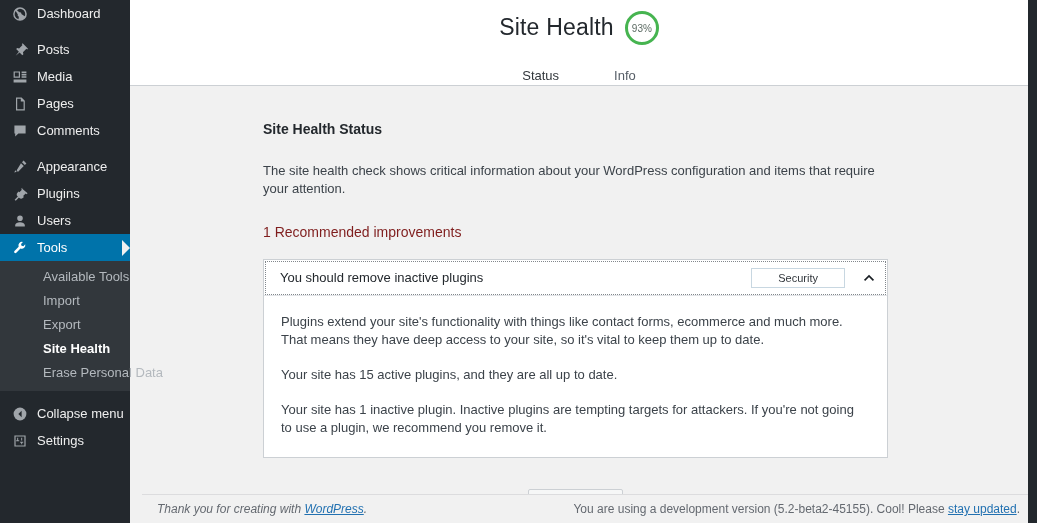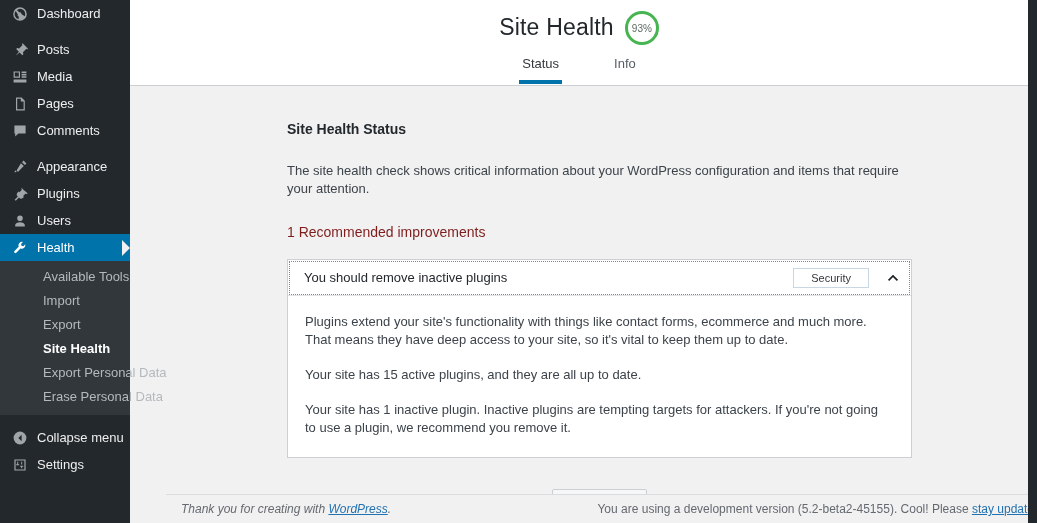--- a/index.html
+++ b/index.html
@@ -145,42 +145,41 @@
     font-size: 10px;
     color: #5c6b63;
     background: #fff;
     margin-top: 2px;
   }
 
   .health-tabs {
     display: flex;
     justify-content: center;
     gap: 49px;
-    margin-top: 10px;
+    margin-top: 22px;
   }
   .health-tab {
     font-size: 13px;
     color: #555d66;
     padding: 2px 3px 9px 3px;
     border-bottom: 4px solid transparent;
     cursor: pointer;
     line-height: 14px;
   }
   .health-tab.active {
     color: #32373c;
     border-bottom-color: #0073aa;
   }
 
   
   .health-body {
     flex: 1;
     background: #f1f1f1;
     position: relative;
     overflow: hidden;
-    margin-left: 24px;
   }
 
   .inner {
     padding: 35px 0 0 133px;
   }
 
   .section-title {
     font-size: 14px;
     font-weight: bold;
     color: #23282d;
@@ -220,21 +219,21 @@
     flex: 1;
     font-size: 13px;
     font-weight: normal;
     color: #23282d;
   }
   .badge-security {
     font-size: 11px;
     color: #32373c;
     border: 1px solid #c8d7e1;
     background: #fff;
-    padding: 3px 17px;
+    padding: 3px 26px;
     line-height: 12px;
     margin-right: 14px;
   }
   .chevron {
     width: 20px;
     height: 20px;
     display: flex;
     align-items: center;
     justify-content: center;
     color: #191e23;
@@ -393,29 +392,28 @@
       </span>
       <span class="mi-label">Users</span>
     </div>
 
     <div class="menu-item current">
       <span class="menu-icon">
         <svg width="16" height="16" viewBox="0 0 20 20">
             <path fill="currentColor" d="M16.5 5.3a4.5 4.5 0 01-5.9 5.4l-5.2 5.2a1.6 1.6 0 01-2.3-2.3l5.2-5.2a4.5 4.5 0 015.4-5.9l-2.4 2.4.6 2.4 2.4.6 2.2-2.6z"></path>
           </svg>
       </span>
-      <span class="mi-label">Health</span>
+      <span class="mi-label">Tools</span>
     </div>
 
     <div class="submenu">
       <span class="submenu-item">Available Tools</span>
       <span class="submenu-item">Import</span>
       <span class="submenu-item">Export</span>
       <span class="submenu-item current">Site Health</span>
-      <span class="submenu-item">Export Personal Data</span>
       <span class="submenu-item">Erase Personal Data</span>
     </div>
 
     <div class="menu-gap"></div>
 
     <div class="menu-item">
       <span class="menu-icon">
         <svg width="16" height="16" viewBox="0 0 20 20">
             <circle cx="10" cy="10" r="8" fill="currentColor"></circle>
             <path fill="#23282d" d="M12 6l-4 4 4 4V6z"></path>

